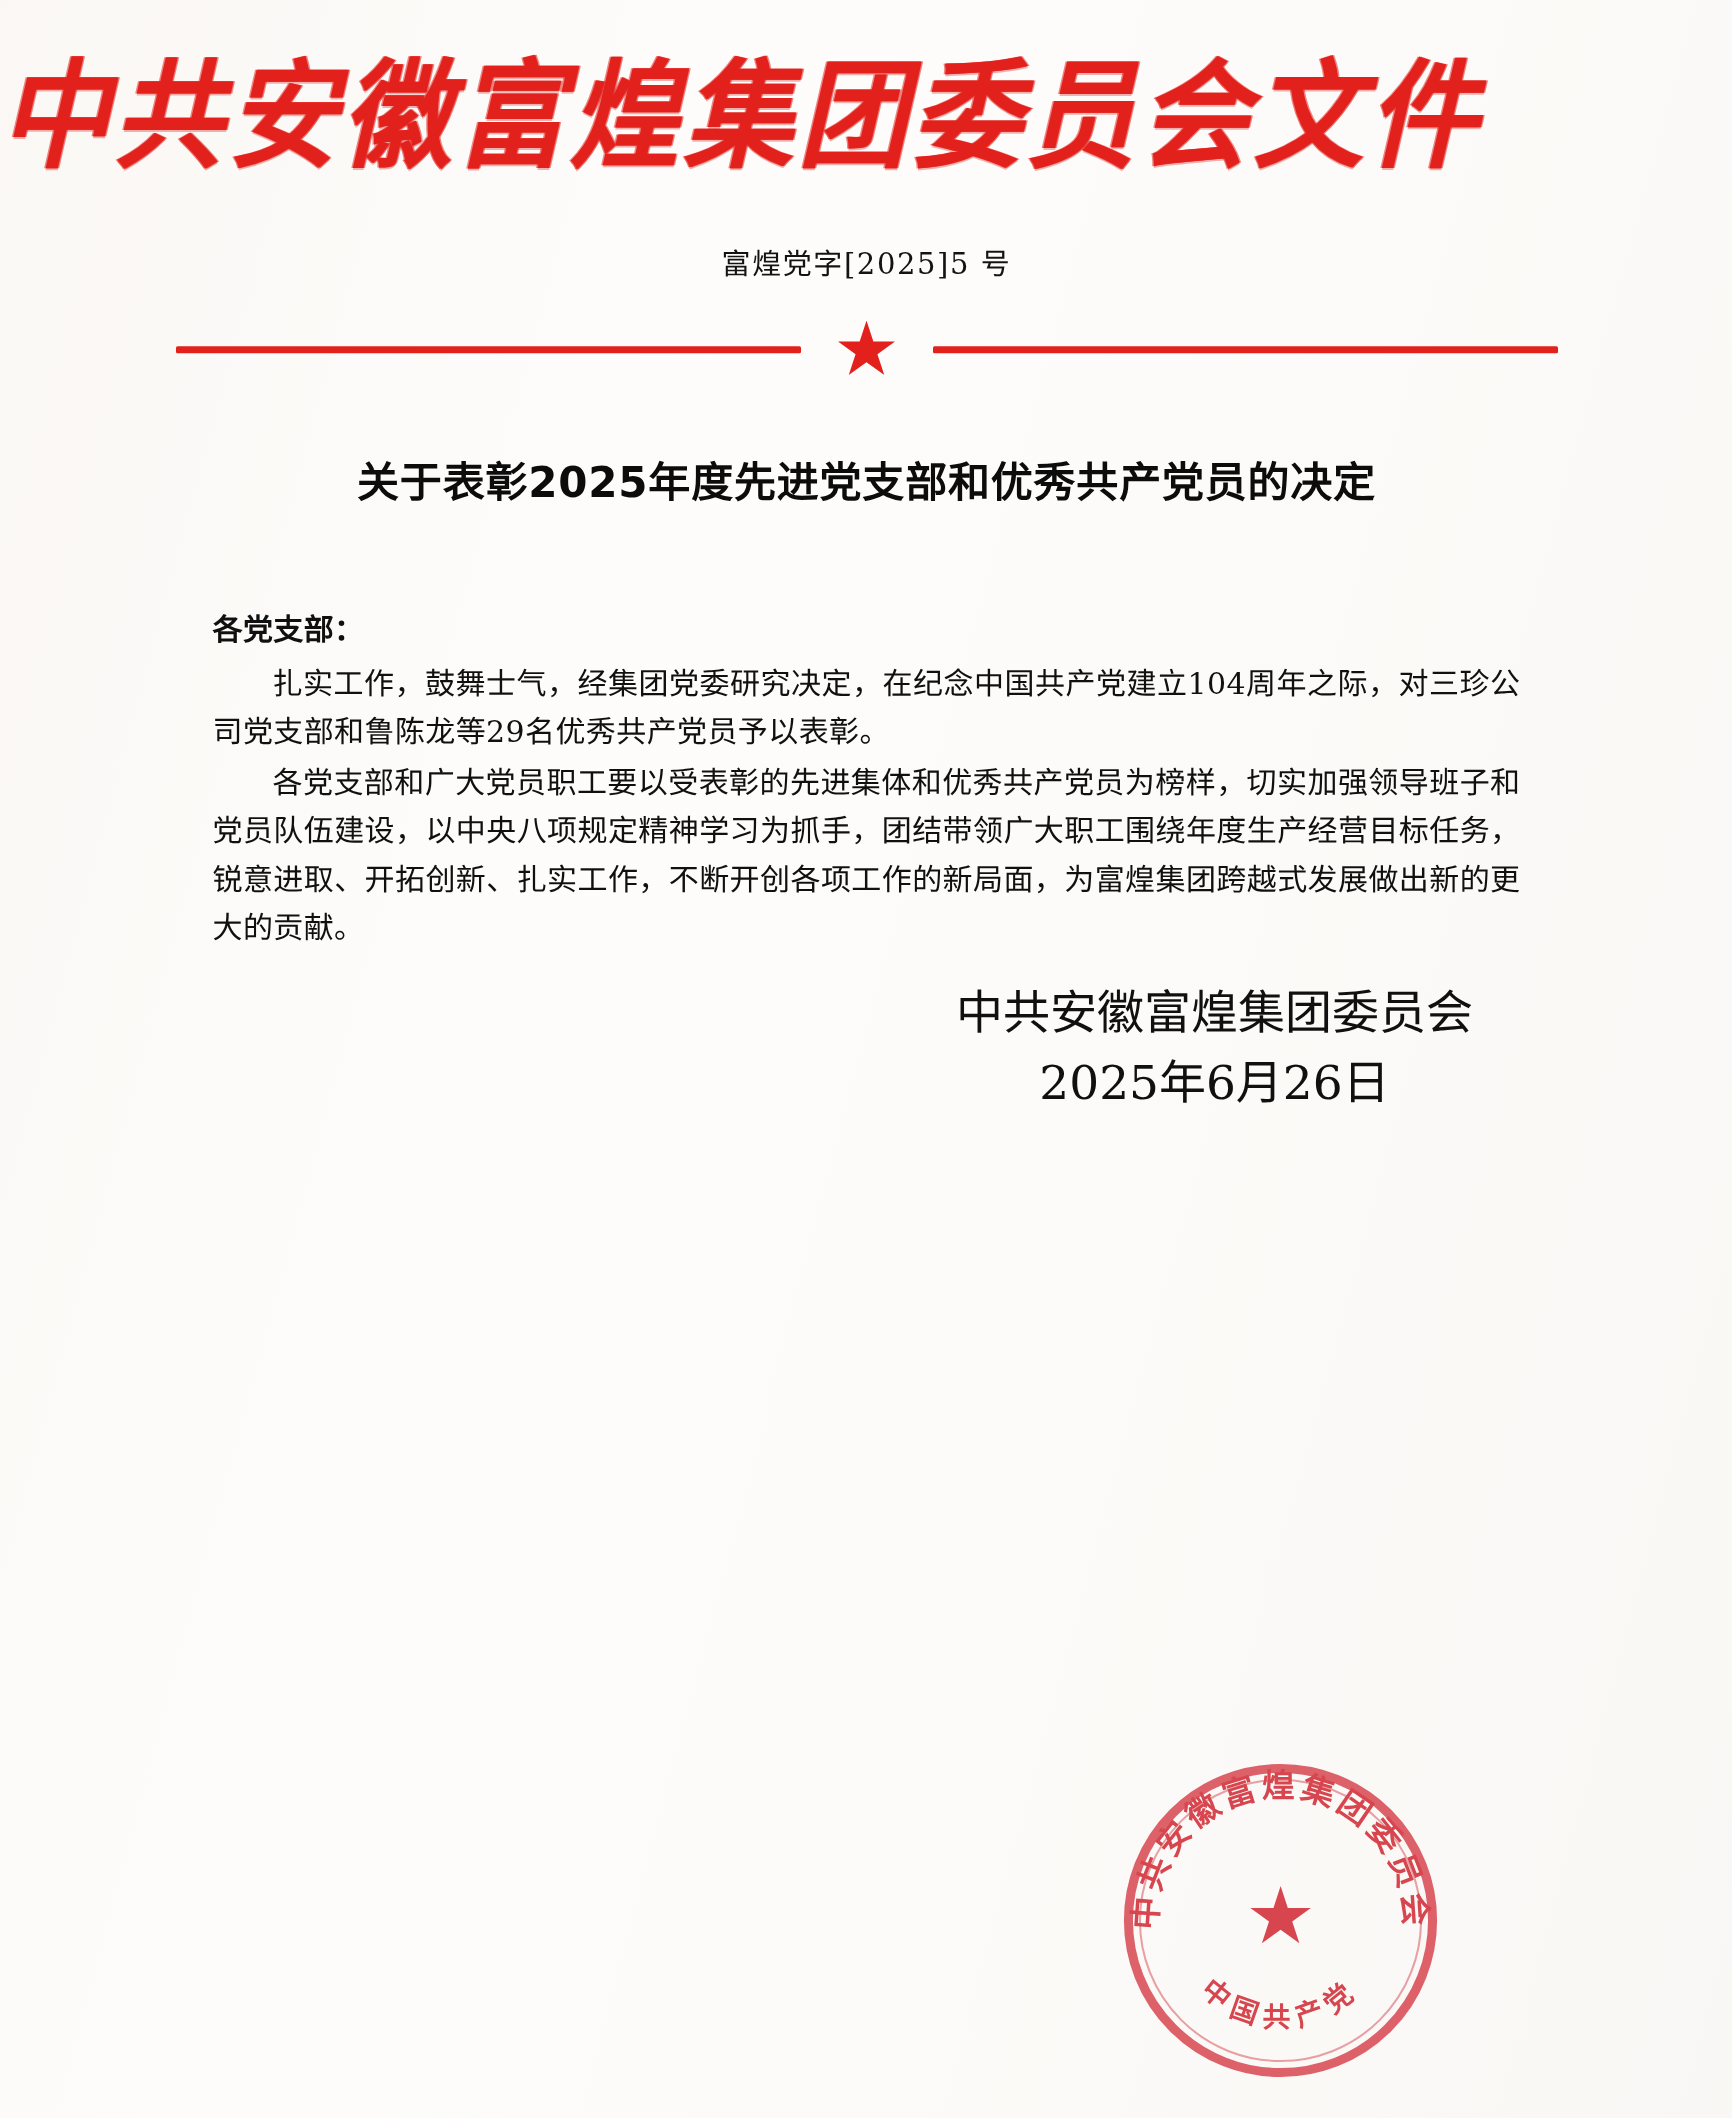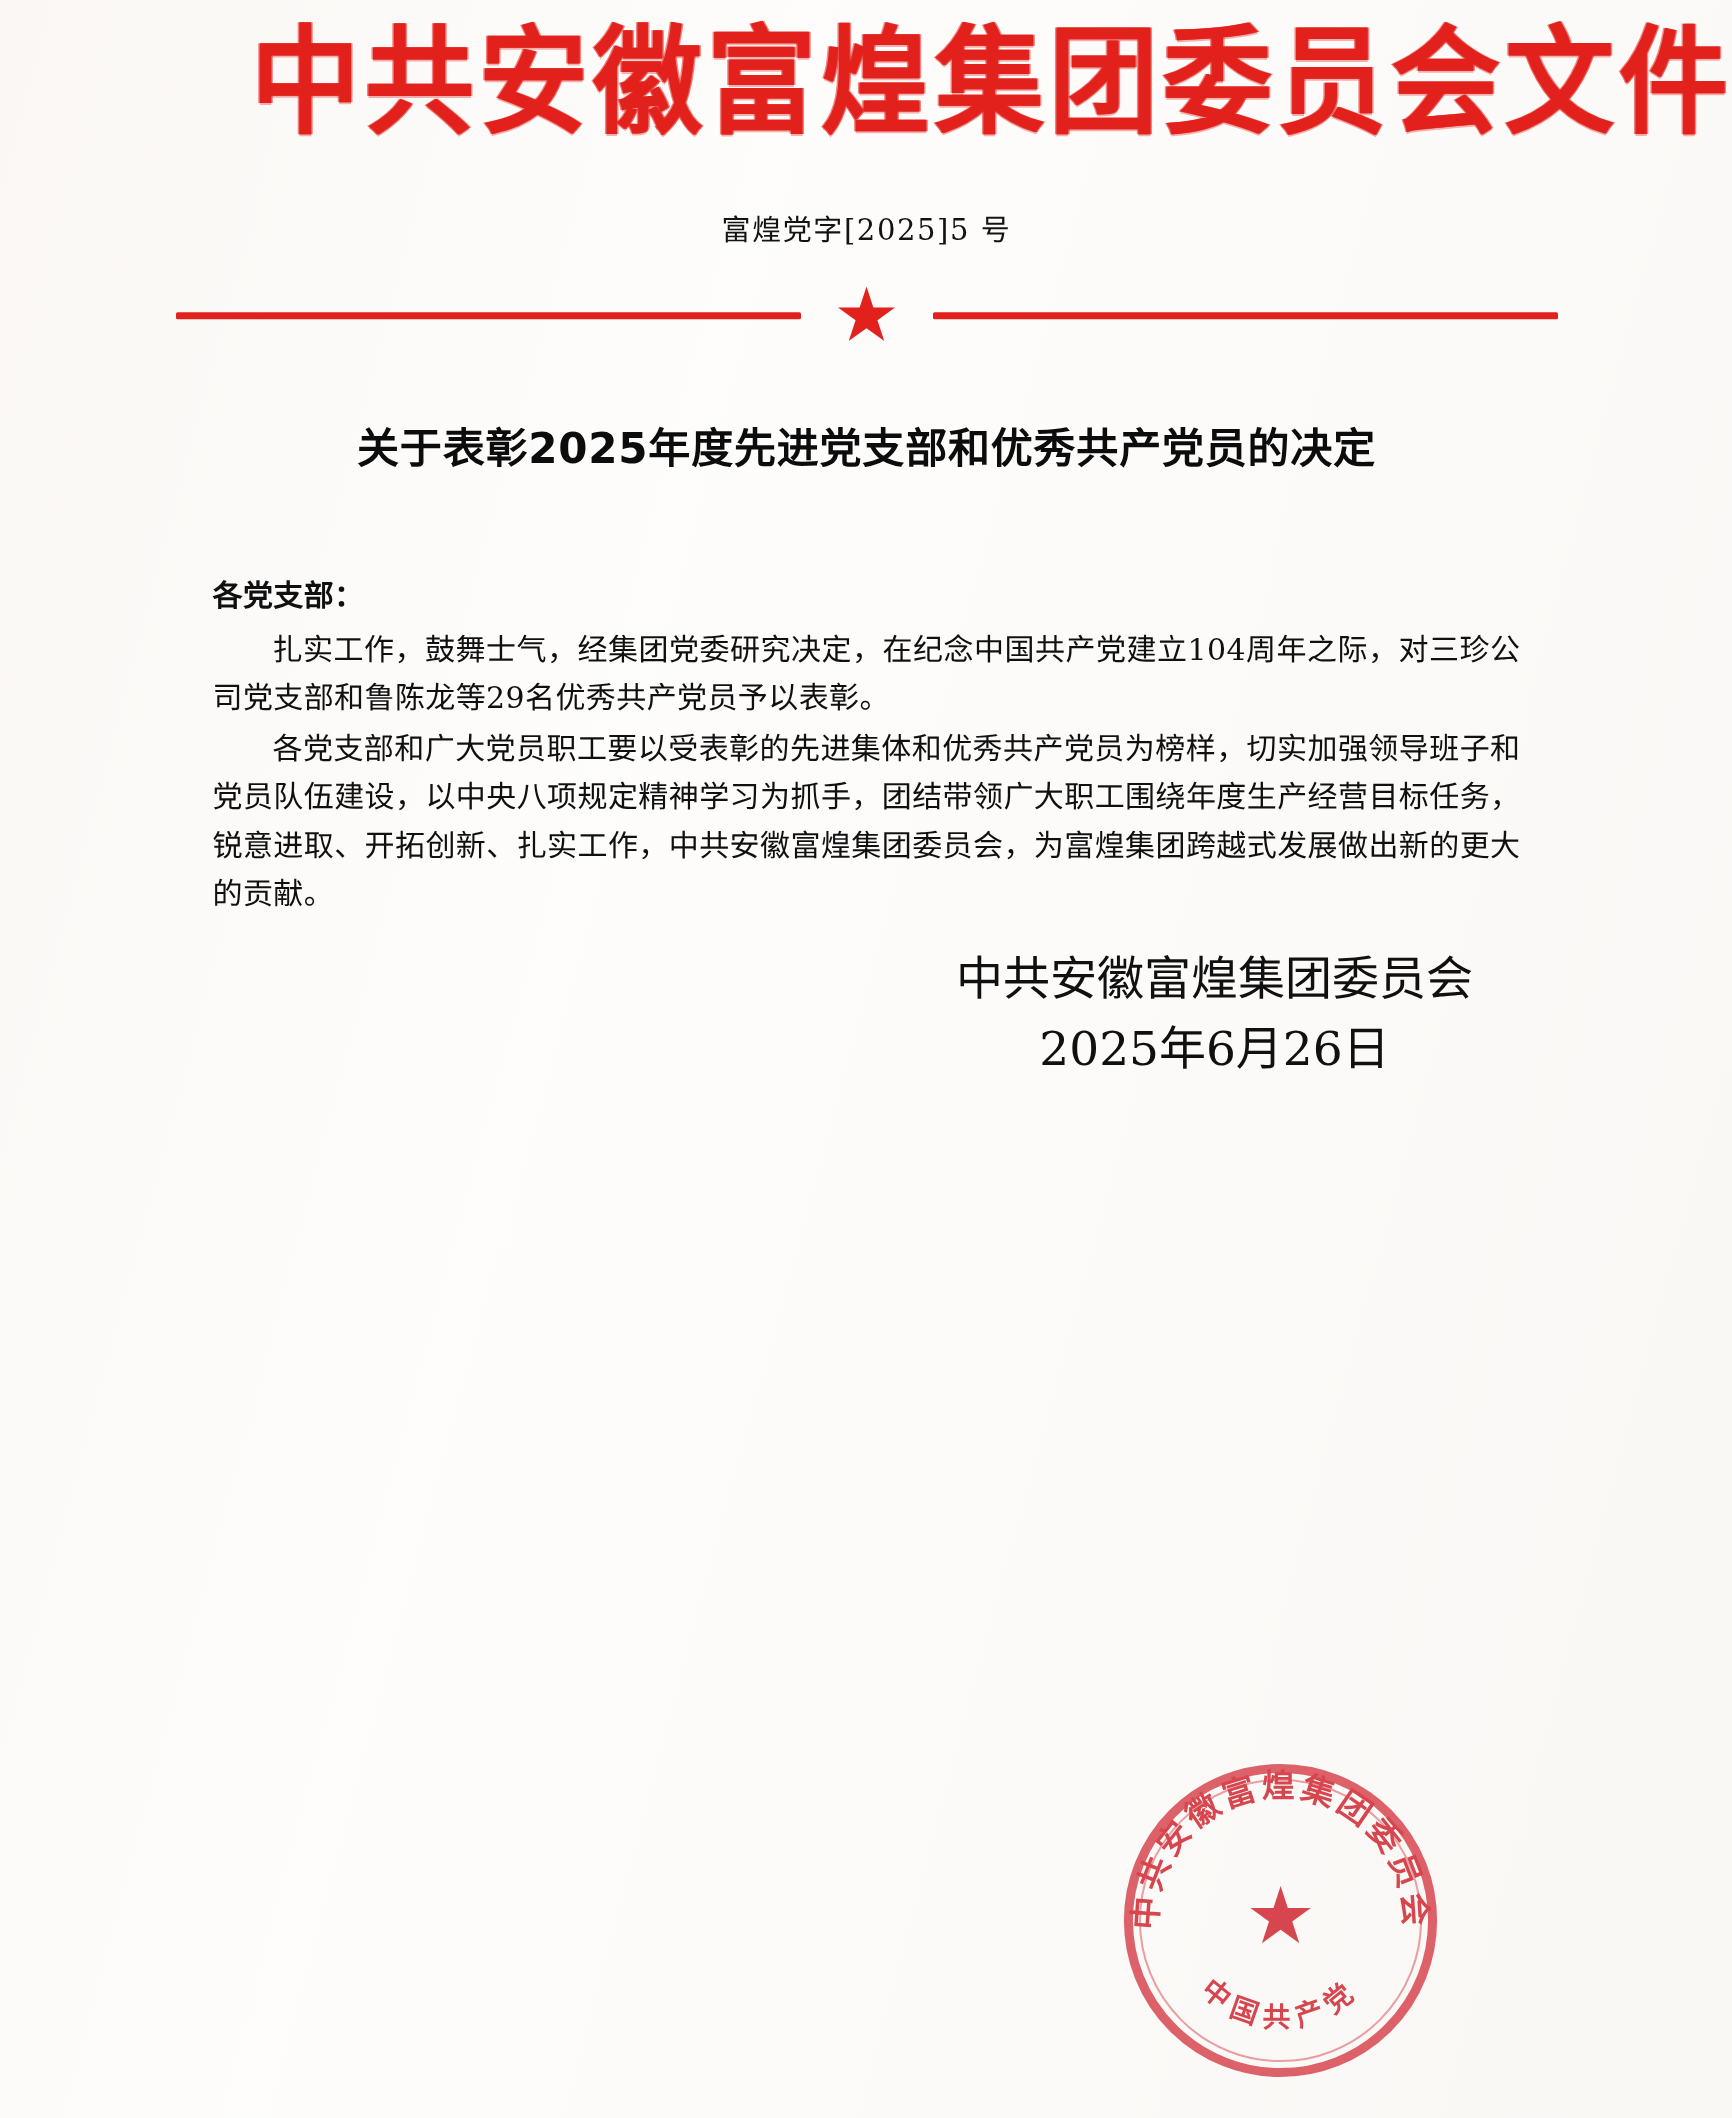--- a/index.html
+++ b/index.html
@@ -20,22 +20,23 @@
     position: absolute;
     inset: 0;
     background: #fdfcfa;
     background-image:
       linear-gradient(105deg, rgba(250,247,244,0.9) 0%, rgba(255,255,255,0.2) 35%, rgba(248,246,243,0.75) 100%);
     padding: 0;
   }
 
   
   .doc-header {
-    text-align: right;
-    padding-top: 20px;
+    text-align: left;
+    padding-top: 54px;
+    font-style: italic;
   }
   .doc-header-title {
     color: #e2211c;
     font-family: "DejaVu Sans", "Liberation Sans", sans-serif;
     font-weight: 700;
     font-size: 109px;
     letter-spacing: 5px;
     line-height: 1.15;
     white-space: nowrap;
     transform: scaleY(1.08);
@@ -165,21 +166,21 @@
     <span class="star">★</span>
     <span class="bar right"></span>
   </div>
 
   <div class="doc-title">关于表彰2025年度先进党支部和优秀共产党员的决定</div>
 
   <div class="doc-body">
     <div class="salutation">各党支部：</div>
 
     <p class="para">扎实工作，鼓舞士气，经集团党委研究决定，在纪念中国共产党建立104周年之际，对三珍公司党支部和鲁陈龙等29名优秀共产党员予以表彰。</p>
-    <p class="para">各党支部和广大党员职工要以受表彰的先进集体和优秀共产党员为榜样，切实加强领导班子和党员队伍建设，以中央八项规定精神学习为抓手，团结带领广大职工围绕年度生产经营目标任务，锐意进取、开拓创新、扎实工作，中共安徽富煌集团委员会，为富煌集团跨越式发展做出新的更大的贡献。</p>
+    <p class="para">各党支部和广大党员职工要以受表彰的先进集体和优秀共产党员为榜样，切实加强领导班子和党员队伍建设，以中央八项规定精神学习为抓手，团结带领广大职工围绕年度生产经营目标任务，锐意进取、开拓创新、扎实工作，不断开创各项工作的新局面，为富煌集团跨越式发展做出新的更大的贡献。</p>
 
   </div>
 
   <div class="signature">
     <div class="line">中共安徽富煌集团委员会</div>
     <div class="line">2025年6月26日</div>
   </div>
 
   <div class="seal">
     <svg viewBox="0 0 410 410" width="337" height="337" aria-hidden="true">

